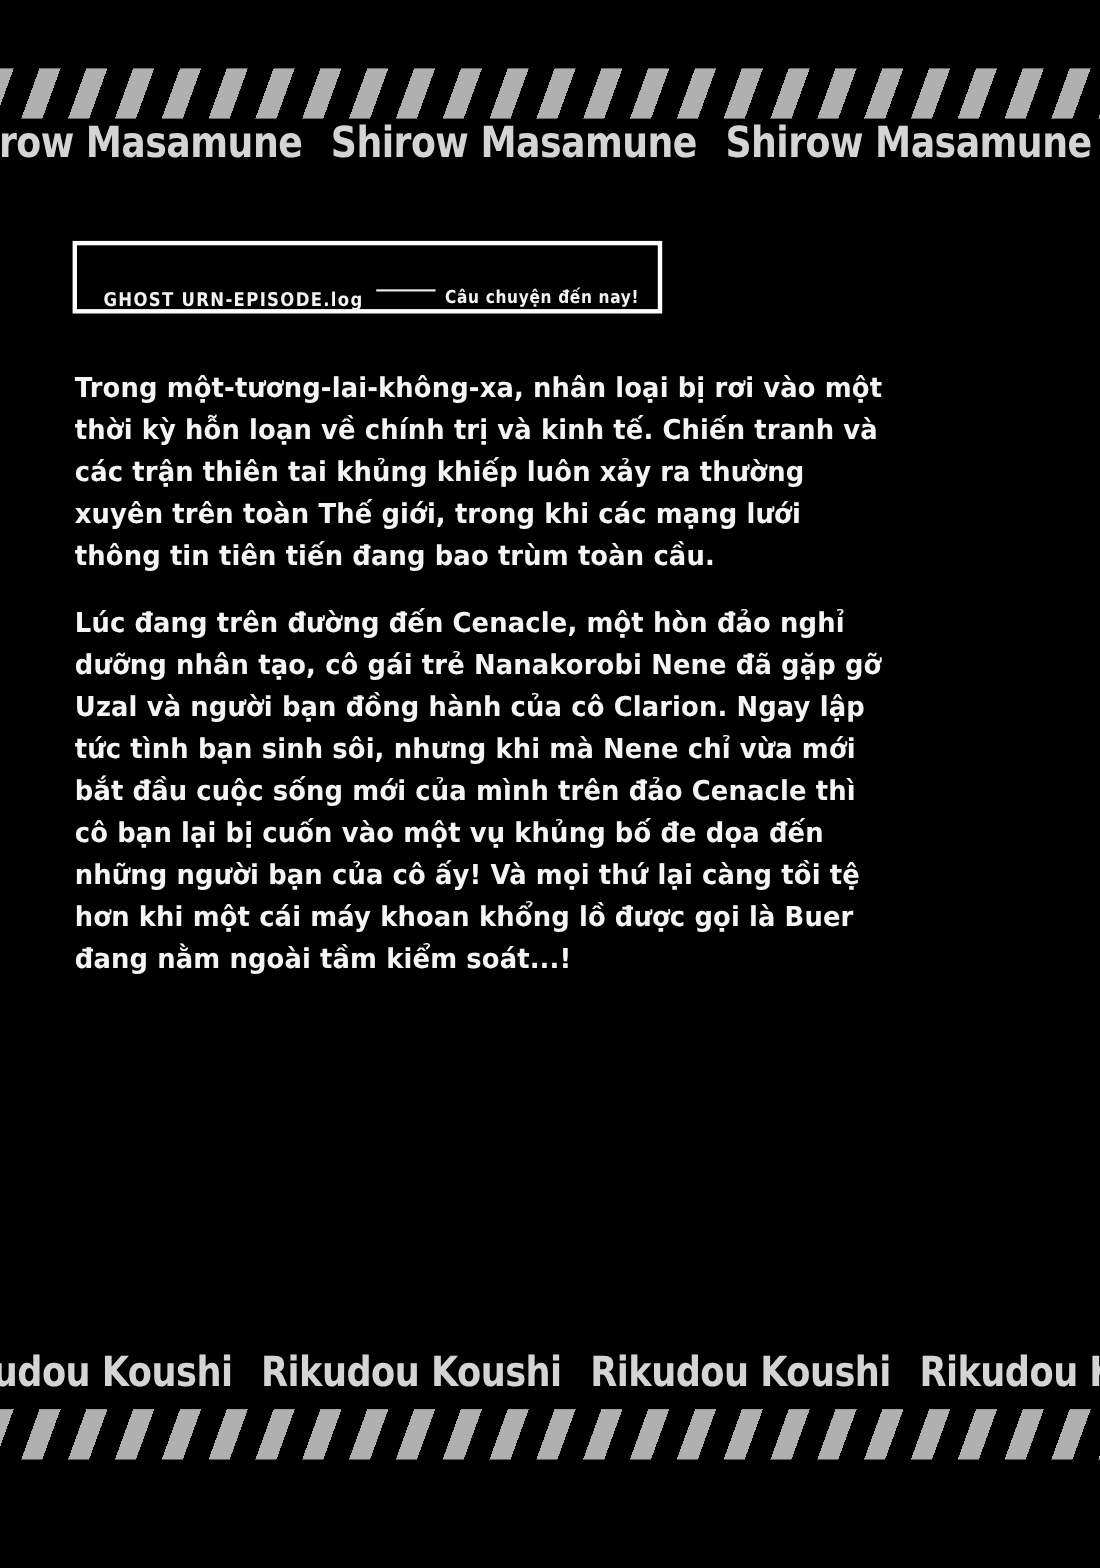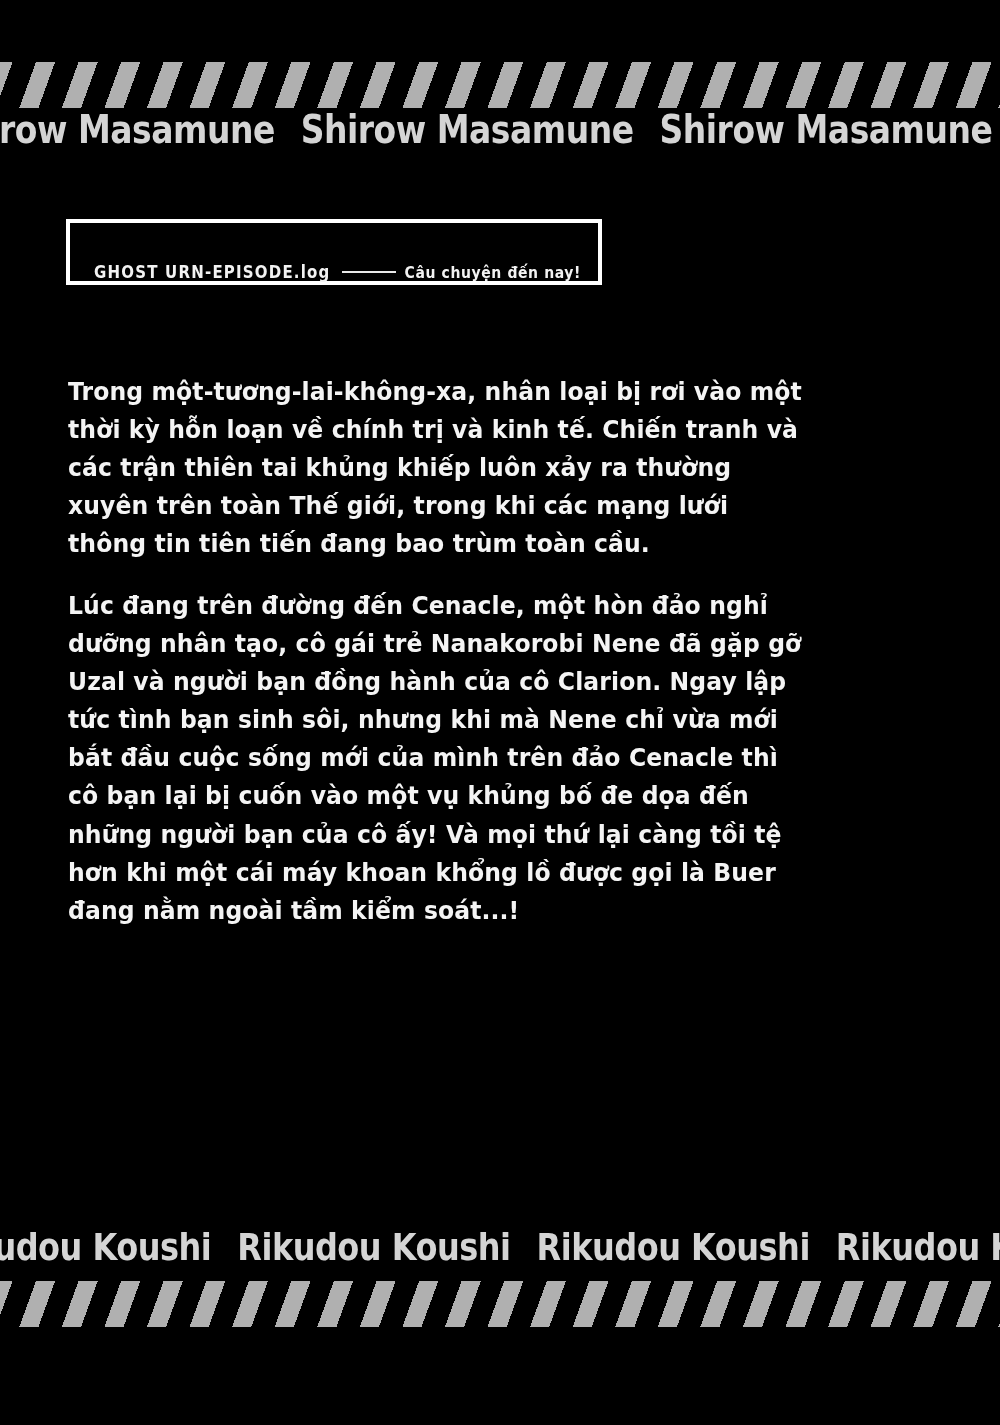--- a/index.html
+++ b/index.html
@@ -93,21 +93,21 @@
     width: 536px;
     height: 66px;
     border: 4px solid #ffffff;
     background: #000000;
     box-sizing: border-box;
     display: flex;
     align-items: center;
   }
   .title-plate-inner {
     display: flex;
-    align-items: center;
+    align-items: flex-start;
     padding-left: 24px;
     white-space: nowrap;
     margin-top: 40px;
   }
   .plate-label {
     font-family: "DejaVu Sans", sans-serif;
     font-weight: bold;
     font-size: 15px;
     letter-spacing: 1.2px;
     color: #f2f2f2;
@@ -128,21 +128,21 @@
     letter-spacing: 0.6px;
     color: #f2f2f2;
     transform: scaleY(1.15);
     transform-origin: left center;
   }
 
   
   .synopsis {
     position: absolute;
     left: 68px;
-    top: 372px;
+    top: 333px;
     width: 740px;
   }
   .synopsis p {
     margin: 0 0 34px 0;
     font-family: "DejaVu Sans", sans-serif;
     font-weight: bold;
     font-size: 23.5px;
     line-height: 36px;
     letter-spacing: 0.1px;
     color: #f4f4f4;

